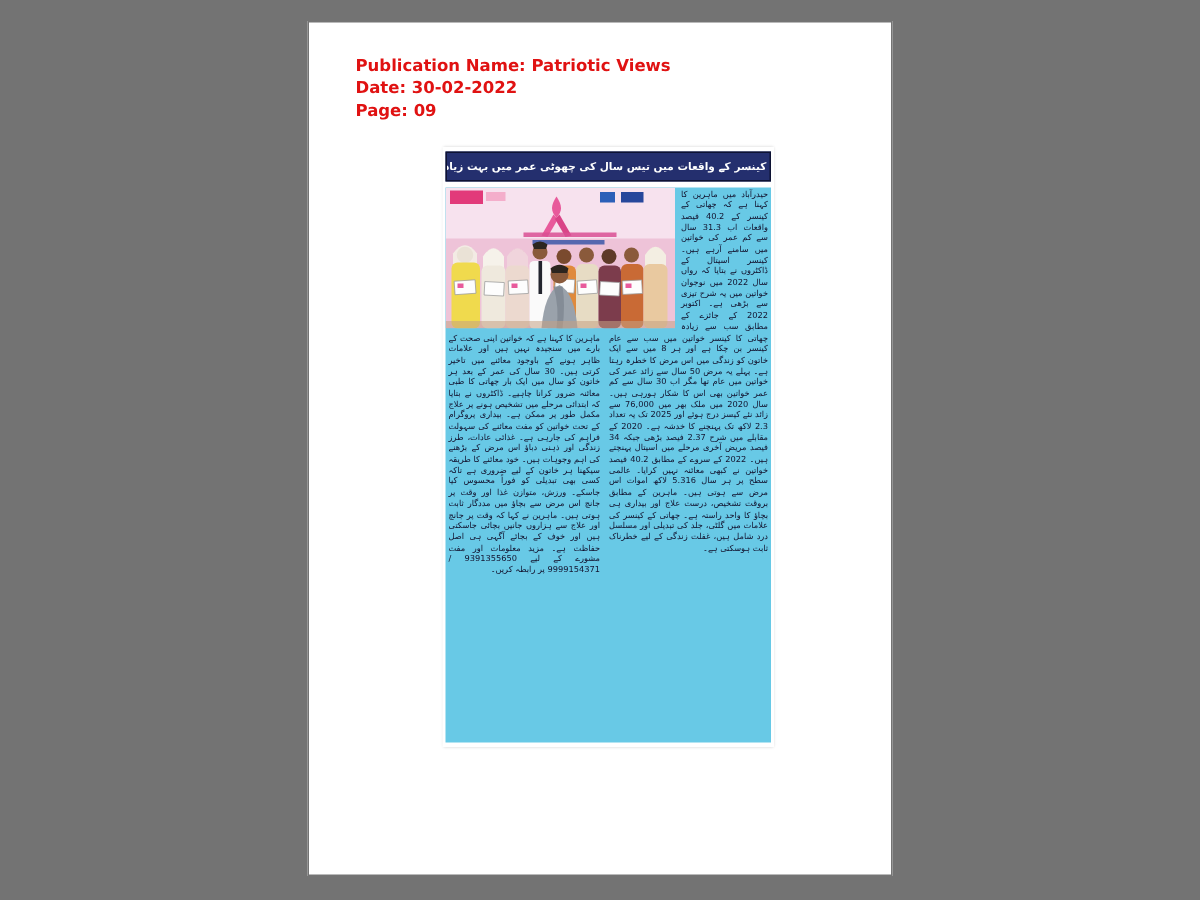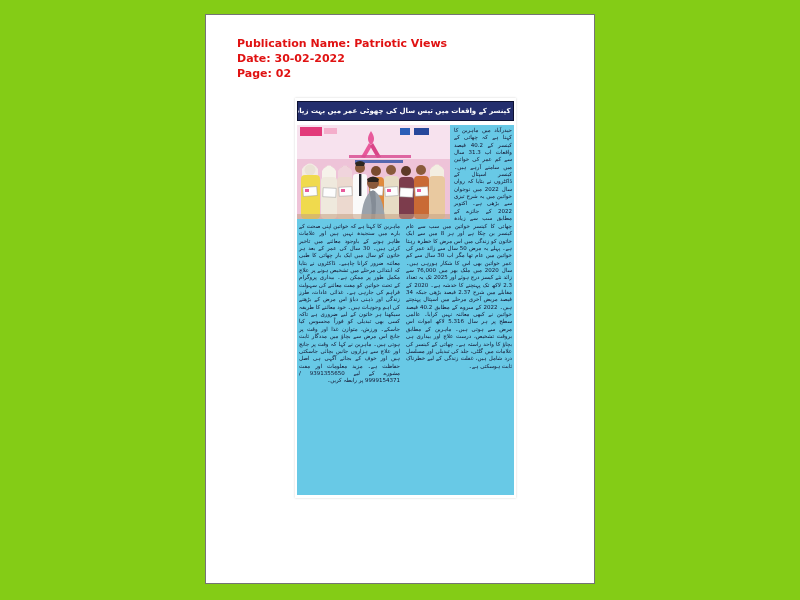--- a/index.html
+++ b/index.html
@@ -1,17 +1,17 @@
 <!DOCTYPE html>
 <html><head>
 <meta charset="utf-8">
 <style>
   * { margin:0; padding:0; box-sizing:border-box; }
   html,body { width:800px; height:600px; background:#ffffff; overflow:hidden; }
-  .canvas { position:relative; width:800px; height:600px; background:#84cc16;
+  .canvas { position:relative; width:800px; height:600px; background:#737373;
             font-family:"Liberation Sans", sans-serif; }
 
   .doc-page { position:absolute; left:205px; top:14px; width:390px; height:570px;
               background:#ffffff; border:1px solid #747474; }
 
   .header-block { position:absolute; left:31px; top:21px;
                   font-family:"DejaVu Sans", sans-serif;
                   font-weight:bold; font-size:11px; line-height:15px; color:#e01212; }
 
   .clipping { position:absolute; left:89px; top:83px; width:221px; height:400px;
@@ -38,21 +38,21 @@
 </style>
 </head>
 <body>
 
 <div class="canvas">
   <div class="doc-page">
 
     <div class="header-block">
       <div>Publication Name: Patriotic Views</div>
       <div>Date: 30-02-2022</div>
-      <div>Page: 02</div>
+      <div>Page: 09</div>
     </div>
 
     <div class="clipping">
       <div class="headline">چھاتی کے کینسر کے واقعات میں تیس سال کی چھوٹی عمر میں بہت زیادہ اضافہ!</div>
 
       <div class="article-body">
 
         <div class="photo">
           <svg width="153" height="94" viewBox="0 0 153 94" xmlns="http://www.w3.org/2000/svg">
 

